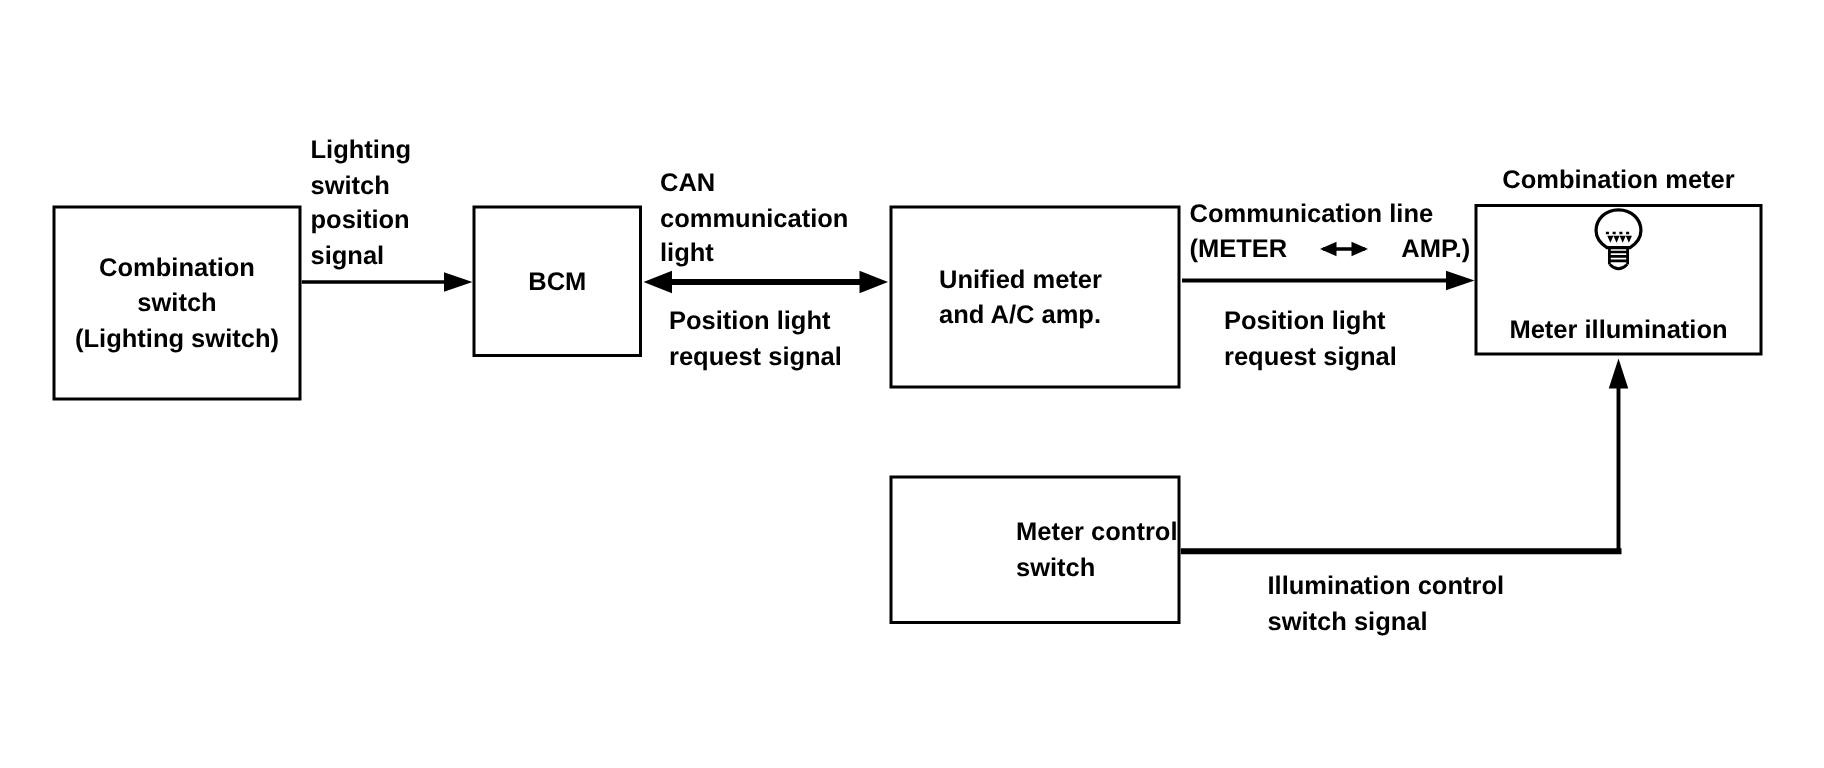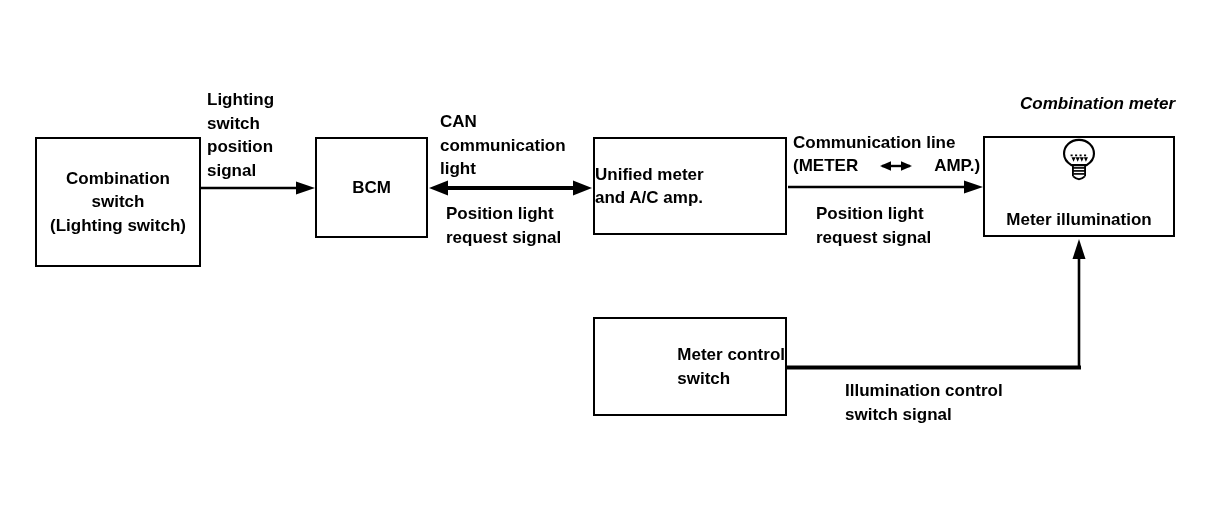--- a/index.html
+++ b/index.html
@@ -36,41 +36,41 @@
 
   #box-combination-switch {
     left: 35px; top: 137px; width: 166px; height: 130px;
     border-width: 2.5px; text-align: center;
   }
   #box-bcm {
     left: 315px; top: 137px; width: 113px; height: 101px;
     text-align: center;
   }
   #box-unified-meter {
-    left: 593px; top: 137px; width: 194px; height: 98px;
-    justify-content: flex-start; 
+    left: 593px; top: 137px; width: 194px; height: 122px;
+    justify-content: flex-start; padding-left: 31px;
   }
   #box-combination-meter {
     left: 983px; top: 136px; width: 192px; height: 101px;
     flex-direction: column; justify-content: flex-end;
     padding-bottom: 4px; gap: 19px;
   }
   #box-meter-control {
     left: 593px; top: 317px; width: 194px; height: 99px;
     border-width: 2.5px;
     justify-content: flex-end; padding-left: 34px;
   }
 
   #sig-lighting   { left: 207px; top: 88px; }
   #sig-can        { left: 440px; top: 110px; }
   #sig-pos-left   { left: 446px; top: 202px; }
   #sig-comm-line  { left: 793px; top: 131px; }
   #sig-meter-amp  { left: 793px; top: 154px; display: flex; align-items: center; gap: 20px; white-space: nowrap; }
   #sig-pos-right  { left: 816px; top: 202px; }
-  #title-combination-meter { left: 983px; top: 92px; width: 192px; text-align: right; font-style: italic; }
+  #title-combination-meter { left: 983px; top: 108px; width: 192px; text-align: center; }
   #sig-illumination { left: 845px; top: 379px; }
 
   .bulb { display: block; }
 </style>
 </head>
 <body>
 
 <div class="canvas">
 
   <svg class="connectors" viewBox="0 0 1216 512" xmlns="http://www.w3.org/2000/svg">

